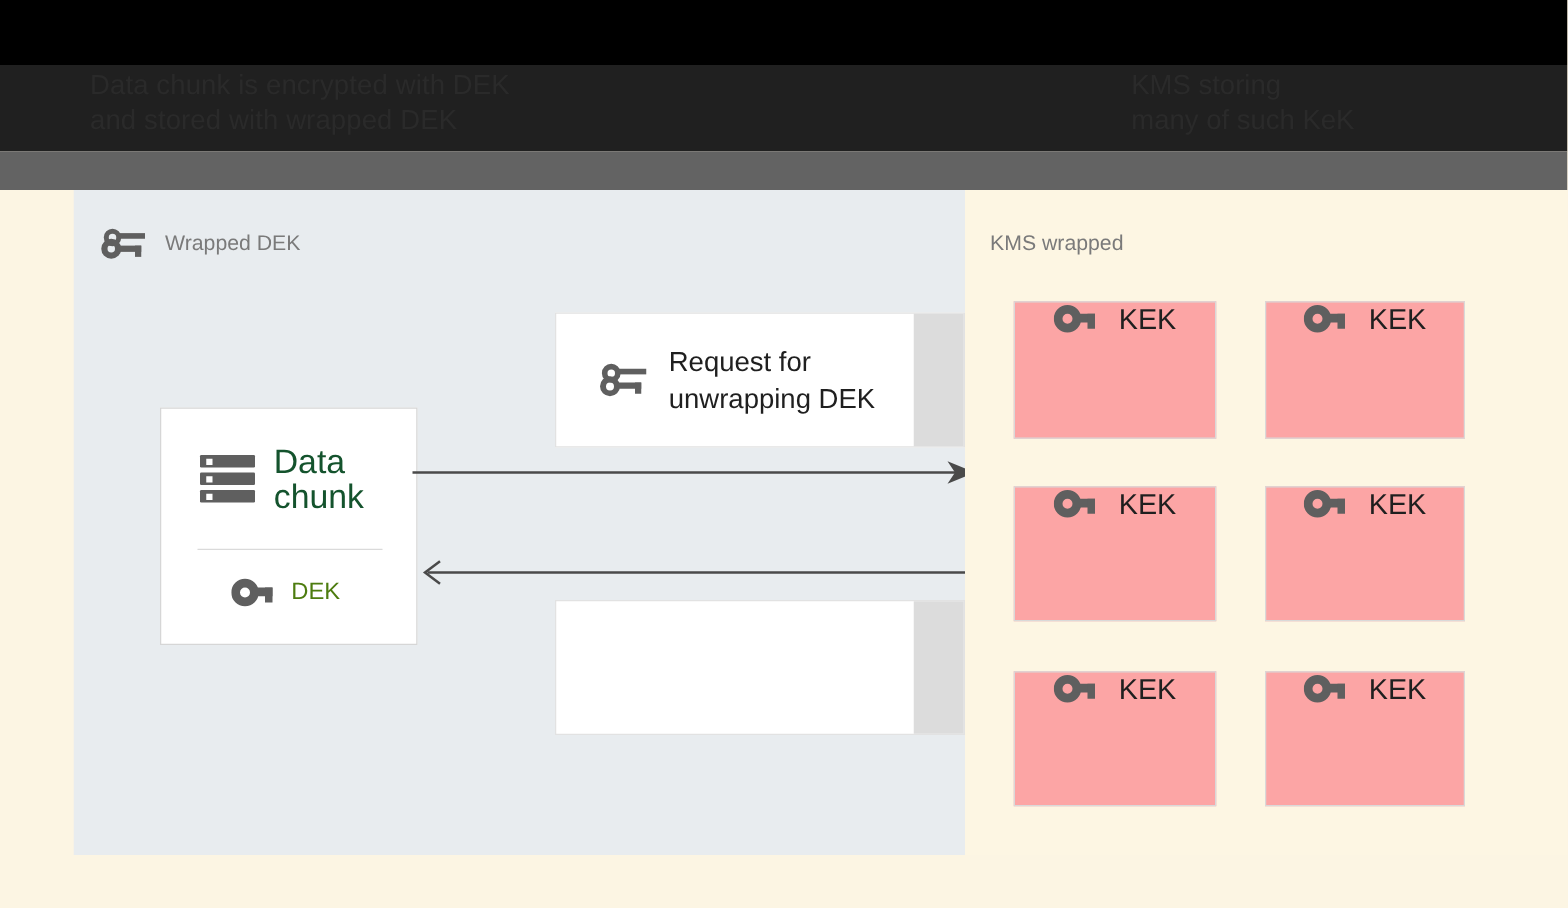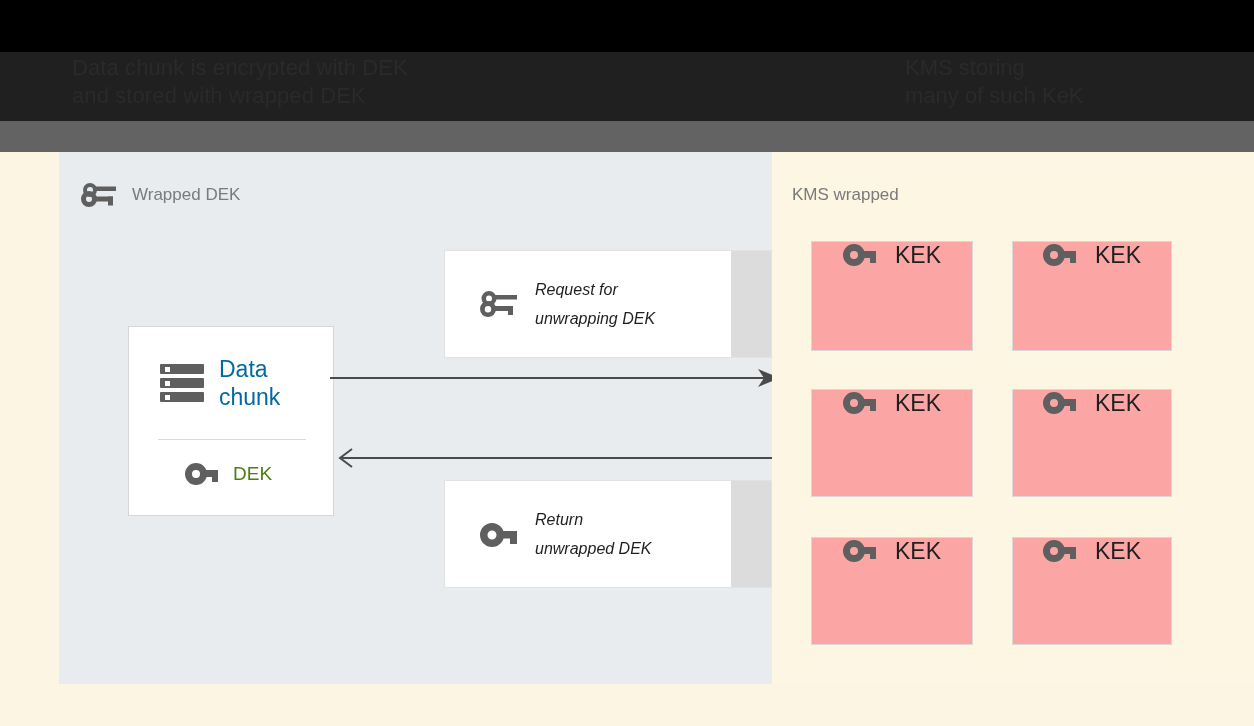--- a/index.html
+++ b/index.html
@@ -61,21 +61,21 @@
   .data-card {
     position: absolute; left: 128px; top: 326px; width: 206px; height: 190px;
     background: #FFFFFF; border: 1px solid #D6D6D6;
   }
   .data-card-row {
     position: absolute; left: 30px; top: 28px; display: flex;
     align-items: center; gap: 14px;
   }
   .db-icon { width: 46px; height: 46px; flex: 0 0 46px; }
   .data-card-title {
-    font-size: 23px; color: #0369a1; line-height: 28px; white-space: pre-line;
+    font-size: 27px; color: #14532d; line-height: 28px; white-space: pre-line;
   }
   .card-divider {
     position: absolute; left: 29px; top: 112px; width: 148px; height: 1px;
     background: #DADADA;
   }
   .dek-row {
     position: absolute; left: 56px; top: 134px; display: flex;
     align-items: center; gap: 14px;
   }
   .dek-icon { width: 34px; height: 26px; flex: 0 0 34px; }
@@ -85,21 +85,21 @@
   .msg-card {
     position: absolute; background: #FFFFFF; border: 1px solid #E2E2E2;
     display: flex; align-items: center;
   }
   .msg-card .strip {
     position: absolute; right: 0; top: 0; width: 40px; height: 100%;
     background: #DCDCDC;
   }
   .msg-inner { display: flex; align-items: center; gap: 16px; padding-left: 34px; position: relative; z-index: 2; }
   .msg-icon { width: 40px; height: 30px; flex: 0 0 40px; }
-  .msg-text { font-size: 16px; color: #1f1f1f; line-height: 29px; white-space: pre-line; font-style: italic; }
+  .msg-text { font-size: 22px; color: #1f1f1f; line-height: 29px; white-space: pre-line; }
 
   .card-request { left: 444px; top: 250px; width: 328px; height: 108px; }
   .card-return  { left: 444px; top: 480px; width: 328px; height: 108px; }
 
   
   .arrow-svg { position: absolute; left: 330px; width: 450px; height: 22px; overflow: visible; }
   .arrow-out { top: 367px; }
   .arrow-in  { top: 447px; }
 
   
@@ -193,33 +193,20 @@
           </g>
         </svg>
       </span>
       <div class="msg-text">Request for
 unwrapping DEK</div>
     </div>
   </div>
 
   <div class="msg-card card-return">
     <div class="strip"></div>
-    <div class="msg-inner">
-      <span class="msg-icon">
-        <svg viewBox="0 0 40 32" width="40" height="32" aria-hidden="true">
-          <g fill="#5F5F5F">
-            <path d="M13 4 A12 12 0 0 1 13 28 A12 12 0 0 1 13 4 Z M13 11.5 A4.5 4.5 0 0 0 13 20.5 A4.5 4.5 0 0 0 13 11.5 Z"></path>
-            <rect x="20" y="12" width="18" height="7.5"></rect>
-            <rect x="31" y="12" width="7" height="13"></rect>
-          </g>
-        </svg>
-      </span>
-      <div class="msg-text">Return
-unwrapped DEK</div>
-    </div>
   </div>
 
   <svg class="arrow-svg arrow-out" viewBox="0 0 450 22">
     <line x1="0" y1="11" x2="438" y2="11" stroke="#4a4a4a" stroke-width="2"></line>
     <path d="M428 2 L450 11 L428 20 L434 11 Z" fill="#4a4a4a"></path>
   </svg>
 
   <svg class="arrow-svg arrow-in" viewBox="0 0 450 22">
     <line x1="12" y1="11" x2="450" y2="11" stroke="#4a4a4a" stroke-width="2"></line>
     <polyline points="22,2 10,11 22,20" fill="none" stroke="#4a4a4a" stroke-width="2"></polyline>

